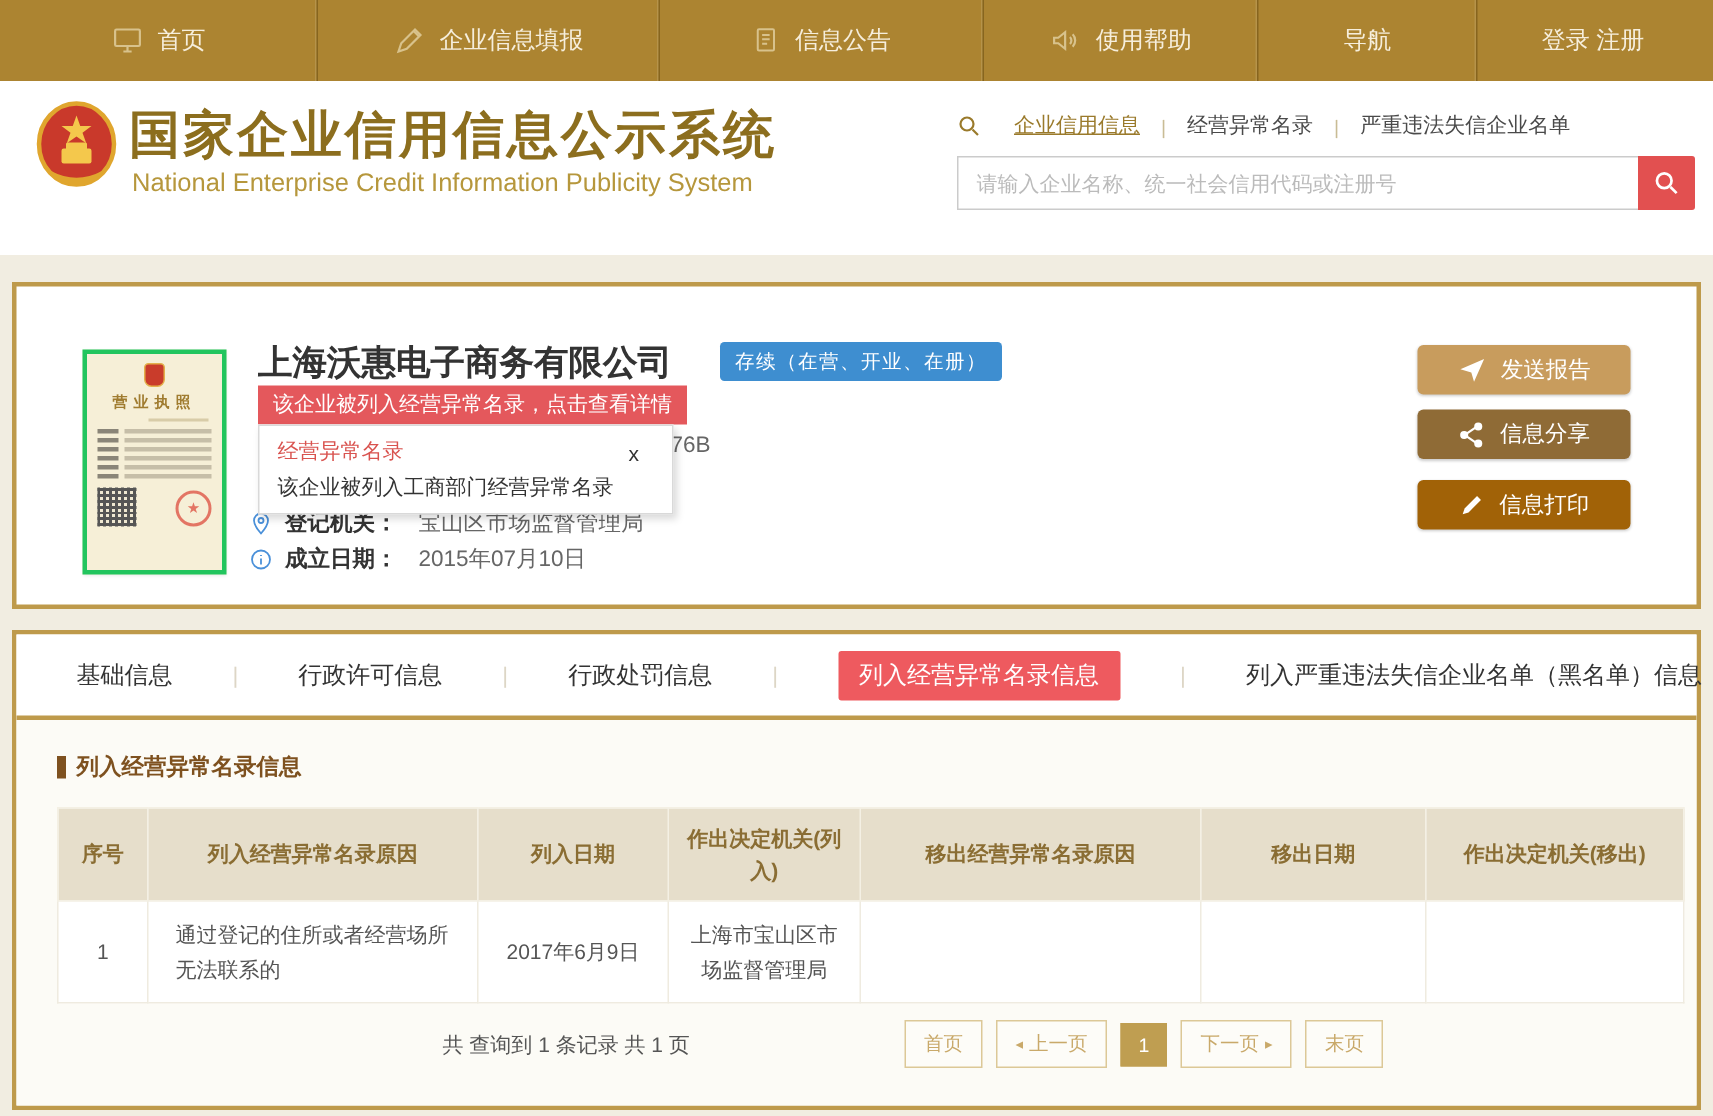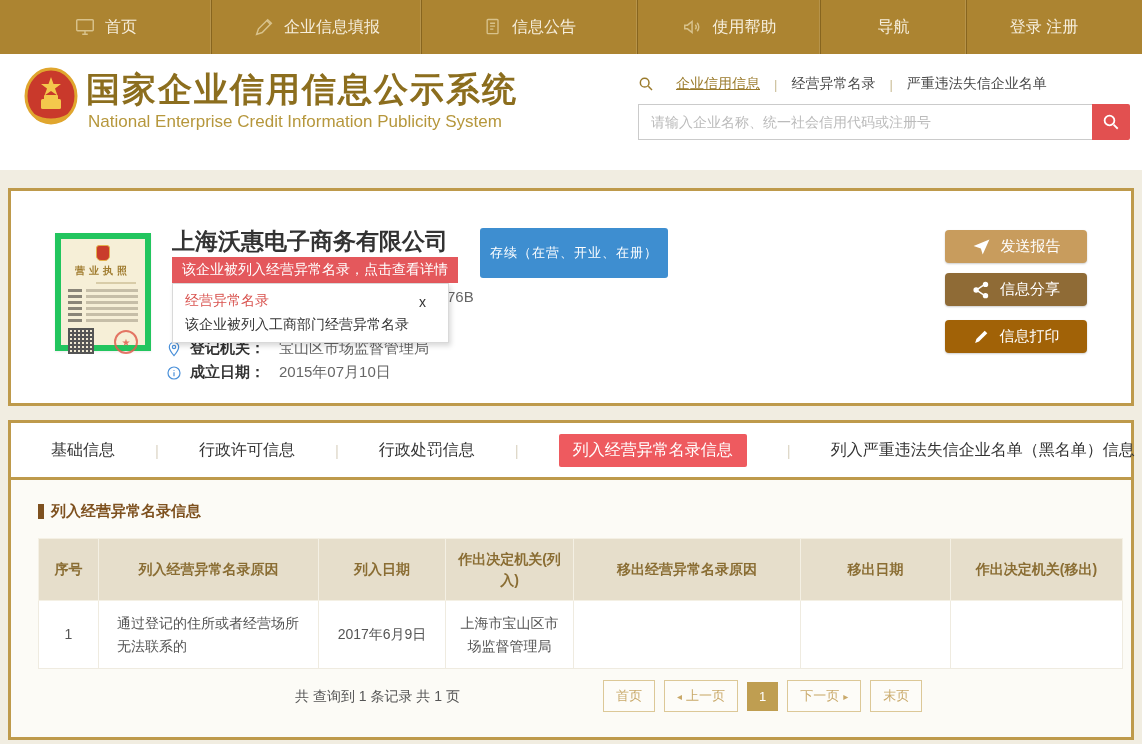--- a/index.html
+++ b/index.html
@@ -19,21 +19,21 @@
     background:#AC8431; display:flex;
   }
   .topnav .nav-item {
     display:flex; align-items:center; justify-content:center; gap:9px;
     color:#F6EEDC; font-size:16px; cursor:pointer;
     border-right:1px solid rgba(90,64,10,.45);
     box-shadow:inset -1px 0 0 rgba(255,255,255,.12);
   }
   .topnav .nav-item:last-child { border-right:none; box-shadow:none; }
   .topnav .nav-icon { color:#D8C28C; }
-  .w1{width:212px}.w2{width:210px}.w3{width:216px}.w4{width:183px}.w5{width:146px}.w6{width:154px}
+  .w1{width:212px}.w2{width:228px}.w3{width:216px}.w4{width:183px}.w5{width:146px}.w6{width:154px}
 
   
   .header { position:absolute; left:0; top:54px; width:1142px; height:116px; background:#FFFFFF; }
   .emblem { position:absolute; left:24px; top:13px; }
   .site-title {
     position:absolute; left:86px; top:13px; font-size:34px; font-weight:bold;
     color:#8C6E1E; letter-spacing:2px;
   }
   .site-subtitle { position:absolute; left:88px; top:58px; font-size:17px; color:#B6973C; }
 
@@ -59,22 +59,22 @@
   
   .panel {
     position:absolute; left:8px; width:1126px;
     border:3px solid #BE9A4B; background:#fff;
   }
   .panel1 { top:188px; height:218px; }
   .panel2 { top:420px; height:320px; }
 
   
   .license {
-    position:absolute; left:44px; top:42px; width:96px; height:118px;
-    background:#F6EFD7; border:6px solid #22c55e; padding:6px 7px;
+    position:absolute; left:44px; top:42px; width:96px; height:150px;
+    background:#F6EFD7; border:3px solid #22c55e; padding:6px 7px;
     box-shadow:0 1px 2px rgba(0,0,0,.08); cursor:pointer;
   }
   .license .lic-emblem { width:14px; height:16px; background:#C93C2B; border-radius:3px 3px 5px 5px; margin:0 auto 3px; border:1px solid #E3B04B; }
   .license .lic-title { text-align:center; font-size:10px; font-weight:bold; color:#A07C30; letter-spacing:4px; white-space:nowrap; }
   .license .lic-subline { height:2px; background:#D8CCA8; margin:4px 2px 5px auto; width:40px; }
   .license .lic-row { display:flex; gap:4px; margin-bottom:3px; }
   .license .lic-key { width:14px; height:3px; background:#8A8578; }
   .license .lic-val { flex:1; height:3px; background:#C6BEA8; }
   .license .lic-bottom { display:flex; justify-content:space-between; align-items:flex-end; margin-top:6px; }
   .license .lic-qr {
@@ -84,21 +84,21 @@
       repeating-linear-gradient(90deg,#555 0 2px,#EFE8D2 2px 4px);
   }
   .license .lic-seal {
     width:24px; height:24px; border:2px solid #E06050; border-radius:50%;
     display:flex; align-items:center; justify-content:center; color:#E06050; font-size:10px;
     opacity:.85;
   }
   .company-name { position:absolute; left:161px; top:35px; font-size:23px; font-weight:bold; color:#333; }
   .status-badge {
     position:absolute; left:469px; top:37px; background:#3E8ED0; color:#fff;
-    font-size:13px; padding:16px 10px; border-radius:3px; letter-spacing:1px;font-family:Liberation Serif, serif;
+    font-size:13px; padding:4px 10px; border-radius:3px; letter-spacing:1px;font-family:Liberation Serif, serif;
   }
   .alert-banner {
     position:absolute; left:161px; top:66px; background:#E4585C; color:#fff;
     font-size:14px; padding:4px 10px; cursor:pointer;
   }
   .code-fragment { position:absolute; left:436px; top:97px; font-size:15px; color:#666; }
   .abnormal-tooltip {
     position:absolute; left:161px; top:92px; width:277px; height:60px;
     background:#fff; border:1px solid #D9D9D9; box-shadow:2px 3px 5px rgba(0,0,0,.15);
     padding:8px 12px; z-index:3;

